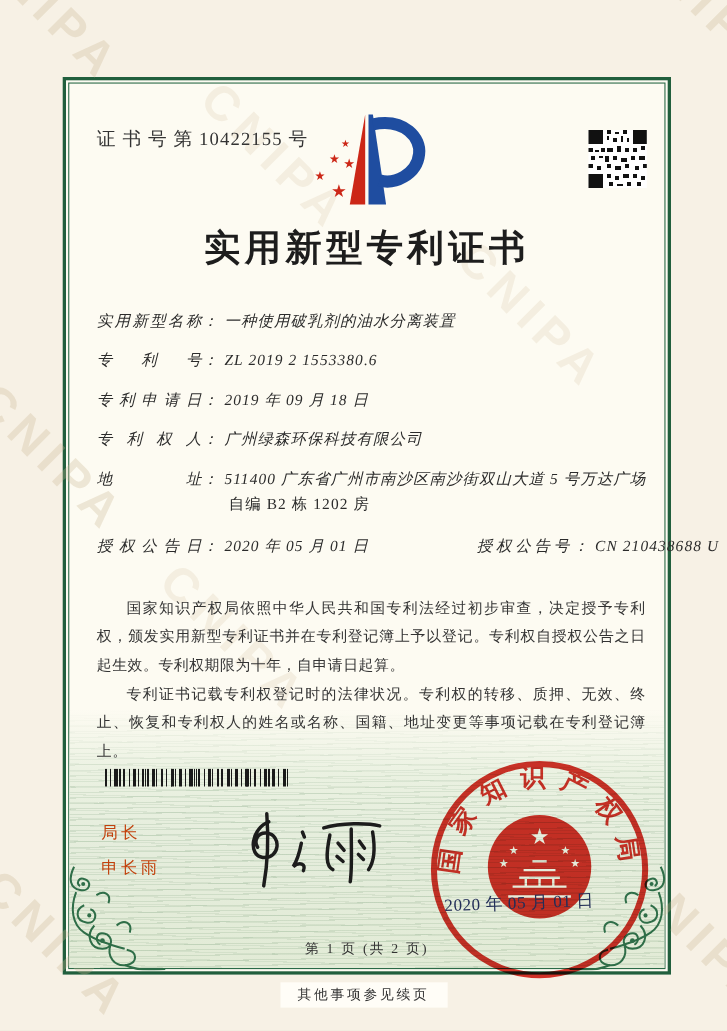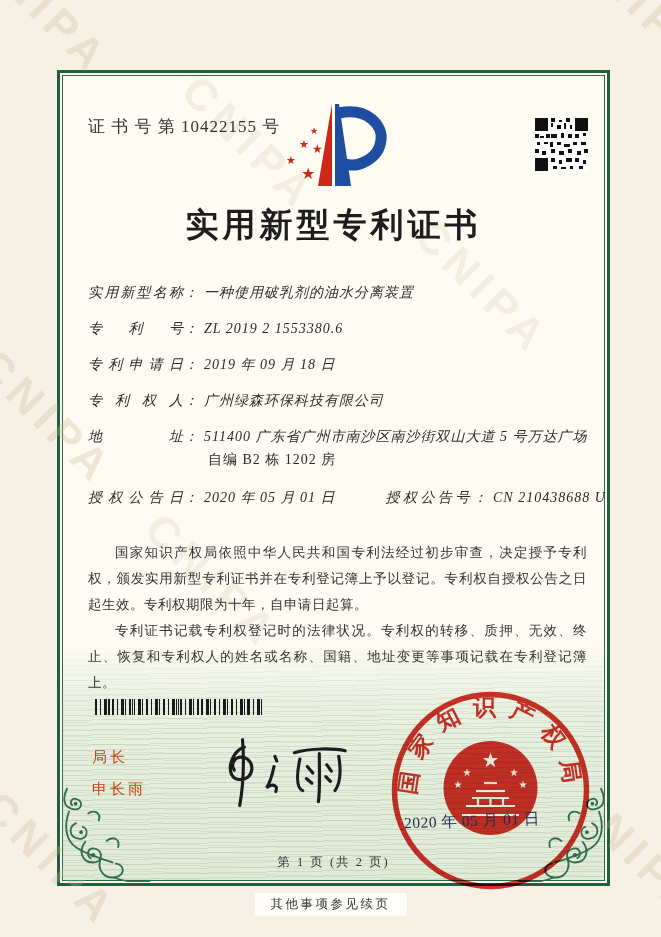--- a/index.html
+++ b/index.html
@@ -48,21 +48,21 @@
     text-align:center; font-size:33px; font-weight:700; letter-spacing:4px; color:#1d1d1d;
   }
   
   .fields { position:absolute; z-index:3; left:88px; top:284px; width:500px; font-size:14px; color:#2b2b2b; }
   .field-row { line-height:17px; margin-bottom:19px; white-space:nowrap;font-style:italic; }
   .flabel { display:inline-block; width:96px; text-align:justify; text-align-last:justify; letter-spacing:1px; }
   .colon { margin-right:6px; }
   .fvalue { letter-spacing:1px; }
   .addr-line2 { margin:-14px 0 19px 120px; line-height:20px; letter-spacing:1px; }
   .grant-no-group { margin-left:50px; }
-  .flabel2 { letter-spacing:3.5px; }
+  .flabel2 { letter-spacing:3.5px;margin-left:48px; }
   
   .paras {
     position:absolute; z-index:3; left:88px; top:540px; width:499px;
     font-size:13.5px; line-height:26px; text-align:justify; color:#333; letter-spacing:.5px;
   }
   .paras p { text-indent:2em; }
   
   .barcode {
     position:absolute; z-index:3; left:95px; top:699px; width:169px; height:16px;
     background:

